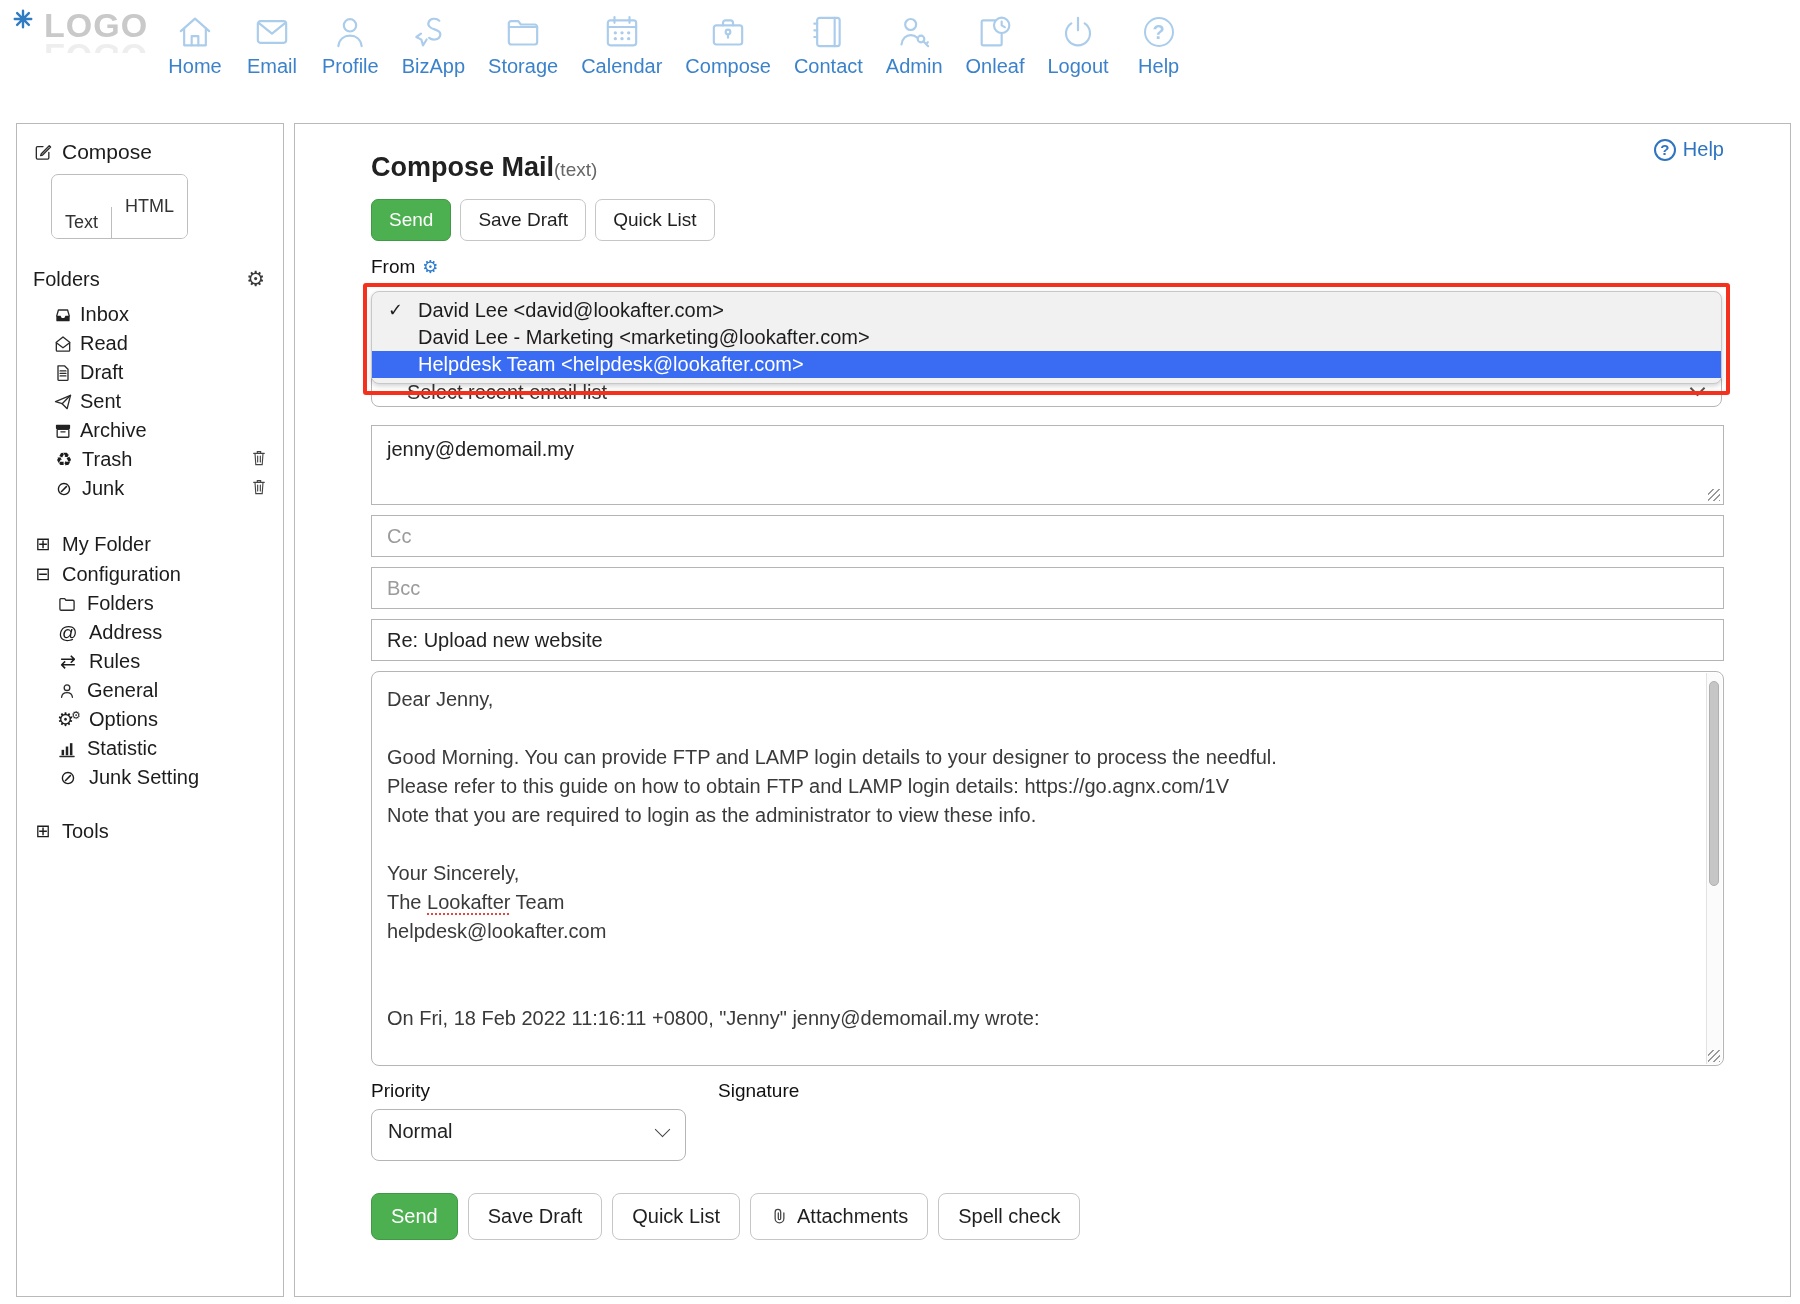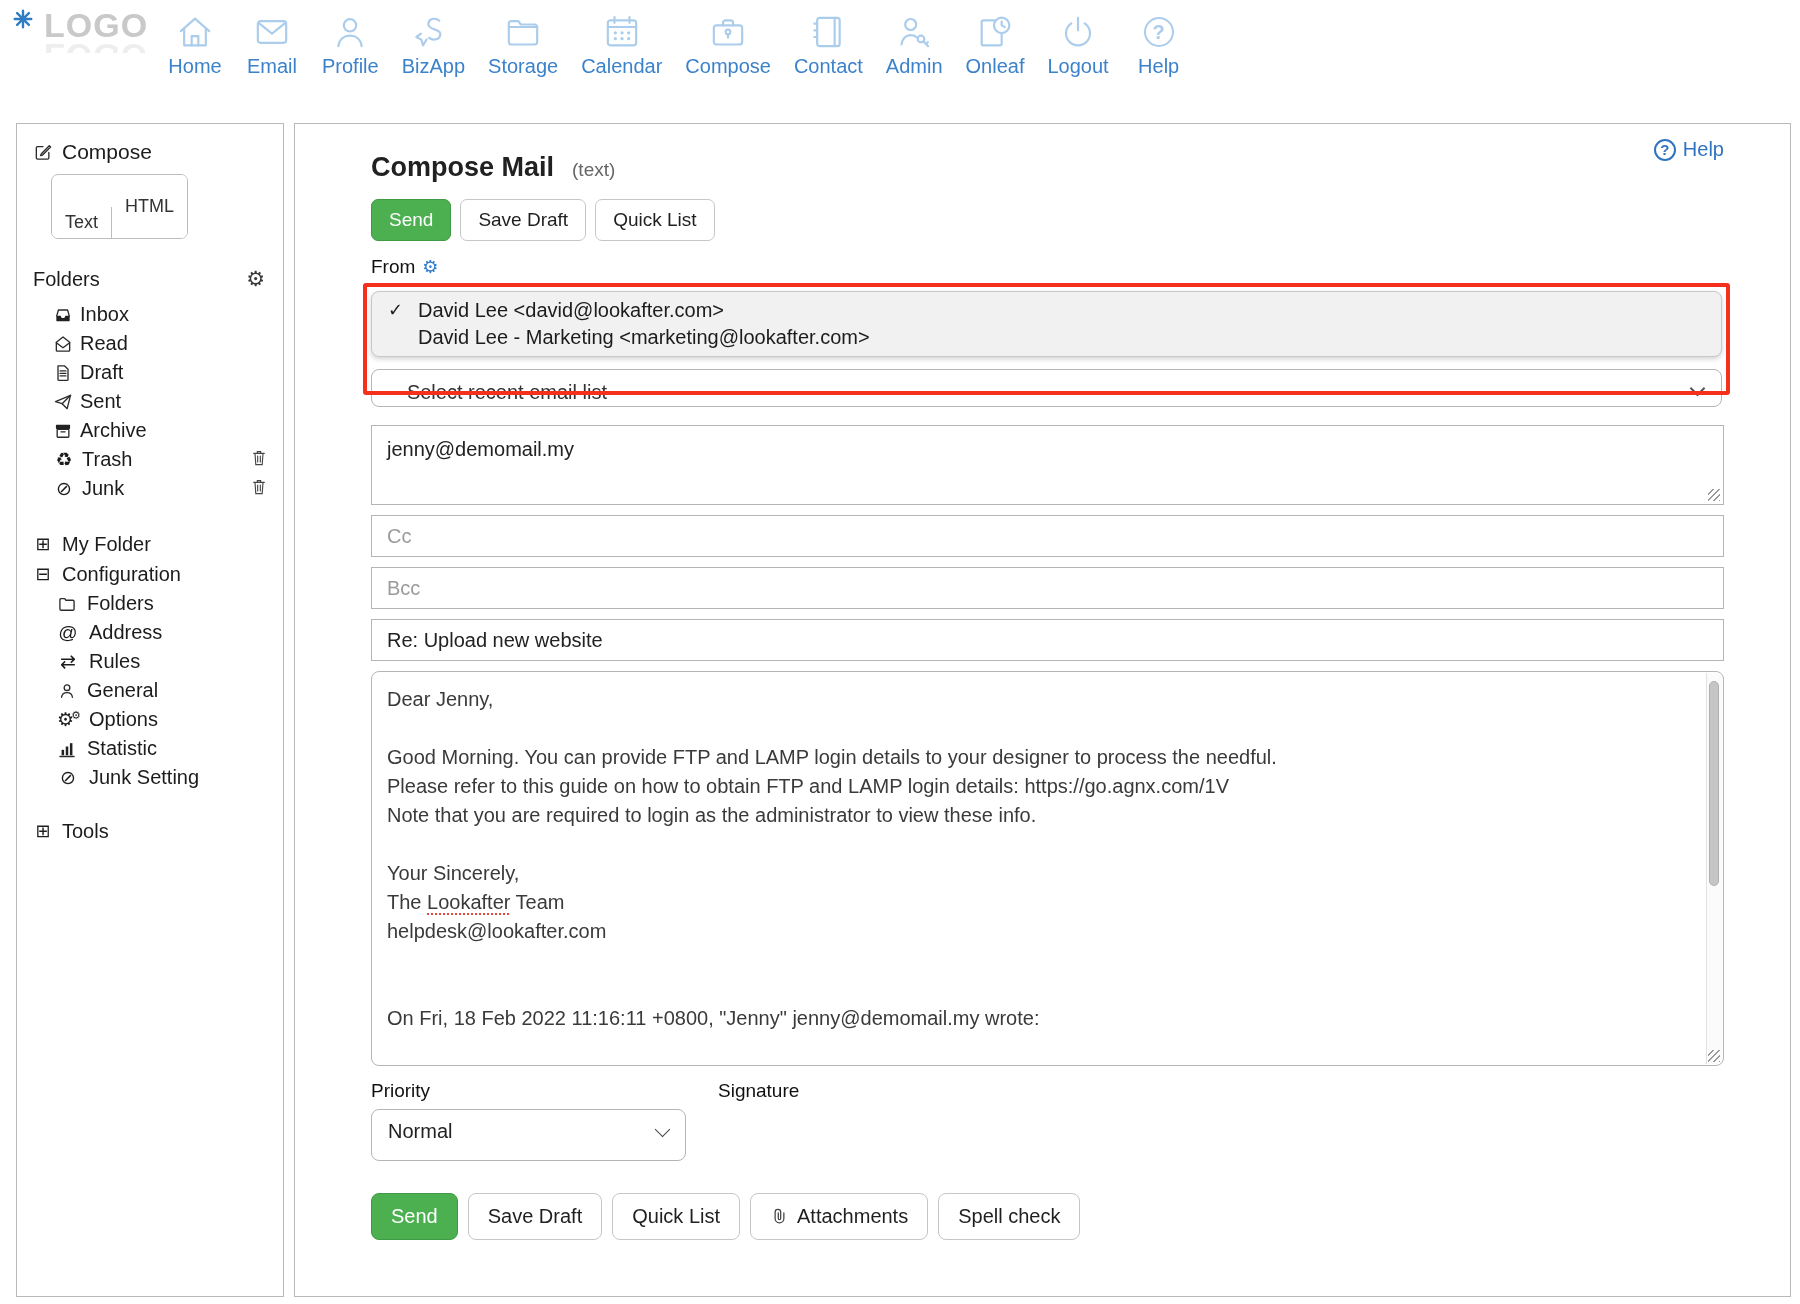--- a/index.html
+++ b/index.html
@@ -45,21 +45,21 @@
   .sublist { list-style:none; padding-left:24px; }
   .sublist .frow { gap:10px; }
   .opt-ic small { font-size:11px; margin-left:-3px; vertical-align:super; }
   .tools-row { margin-top:24px; }
 
   
   .help-link { position:absolute; top:14px; right:66px; display:flex; align-items:center; gap:7px;
                color:#2f74c0; font-size:20px; cursor:pointer; }
   .help-q { width:22px; height:22px; border:2px solid #2f74c0; border-radius:50%; font-size:15px; font-weight:700;
             display:flex; align-items:center; justify-content:center; }
-  .title-row { display:flex; align-items:baseline; gap:18px; }
+  .title-row { display:flex; align-items:baseline; }
   .page-title { font-size:27px; font-weight:700; color:#212121; }
   .mode-note { font-size:19px; color:#666; }
   .toolbar { margin-top:16px; display:flex; gap:9px; }
   .btn { font-family:inherit; font-size:19px; padding:9px 17px; border:1px solid #c6c6c6; border-radius:7px;
          background:#fff; color:#1f1f1f; cursor:pointer; }
   .btn-send { background:#4caf50; border-color:#3f9a45; color:#fff; }
   .from-row { margin-top:15px; display:flex; align-items:center; gap:7px; font-size:19px; color:#111; }
   .gear-blue { color:#2e7bd0; font-size:18px; cursor:pointer; }
 
   
@@ -380,20 +380,23 @@
 
     <div class="from-block">
       <div class="dropdown-menu">
         <div class="opt">
           <span class="check">✓</span>
           <span>David Lee &lt;david@lookafter.com&gt;</span>
         </div>
         <div class="opt">
           <span>David Lee - Marketing &lt;marketing@lookafter.com&gt;</span>
         </div>
+        <div class="opt opt-hi">
+          <span>Helpdesk Team &lt;helpdesk@lookafter.com&gt;</span>
+        </div>
       </div>
       <div class="recent-select">
         <span>-- Select recent email list --</span>
         <span class="chev"></span>
       </div>
       <div class="red-annotation"></div>
     </div>
 
     <div class="to-wrap">
       <textarea class="field to-area" spellcheck="false" style="">jenny@demomail.my</textarea>

